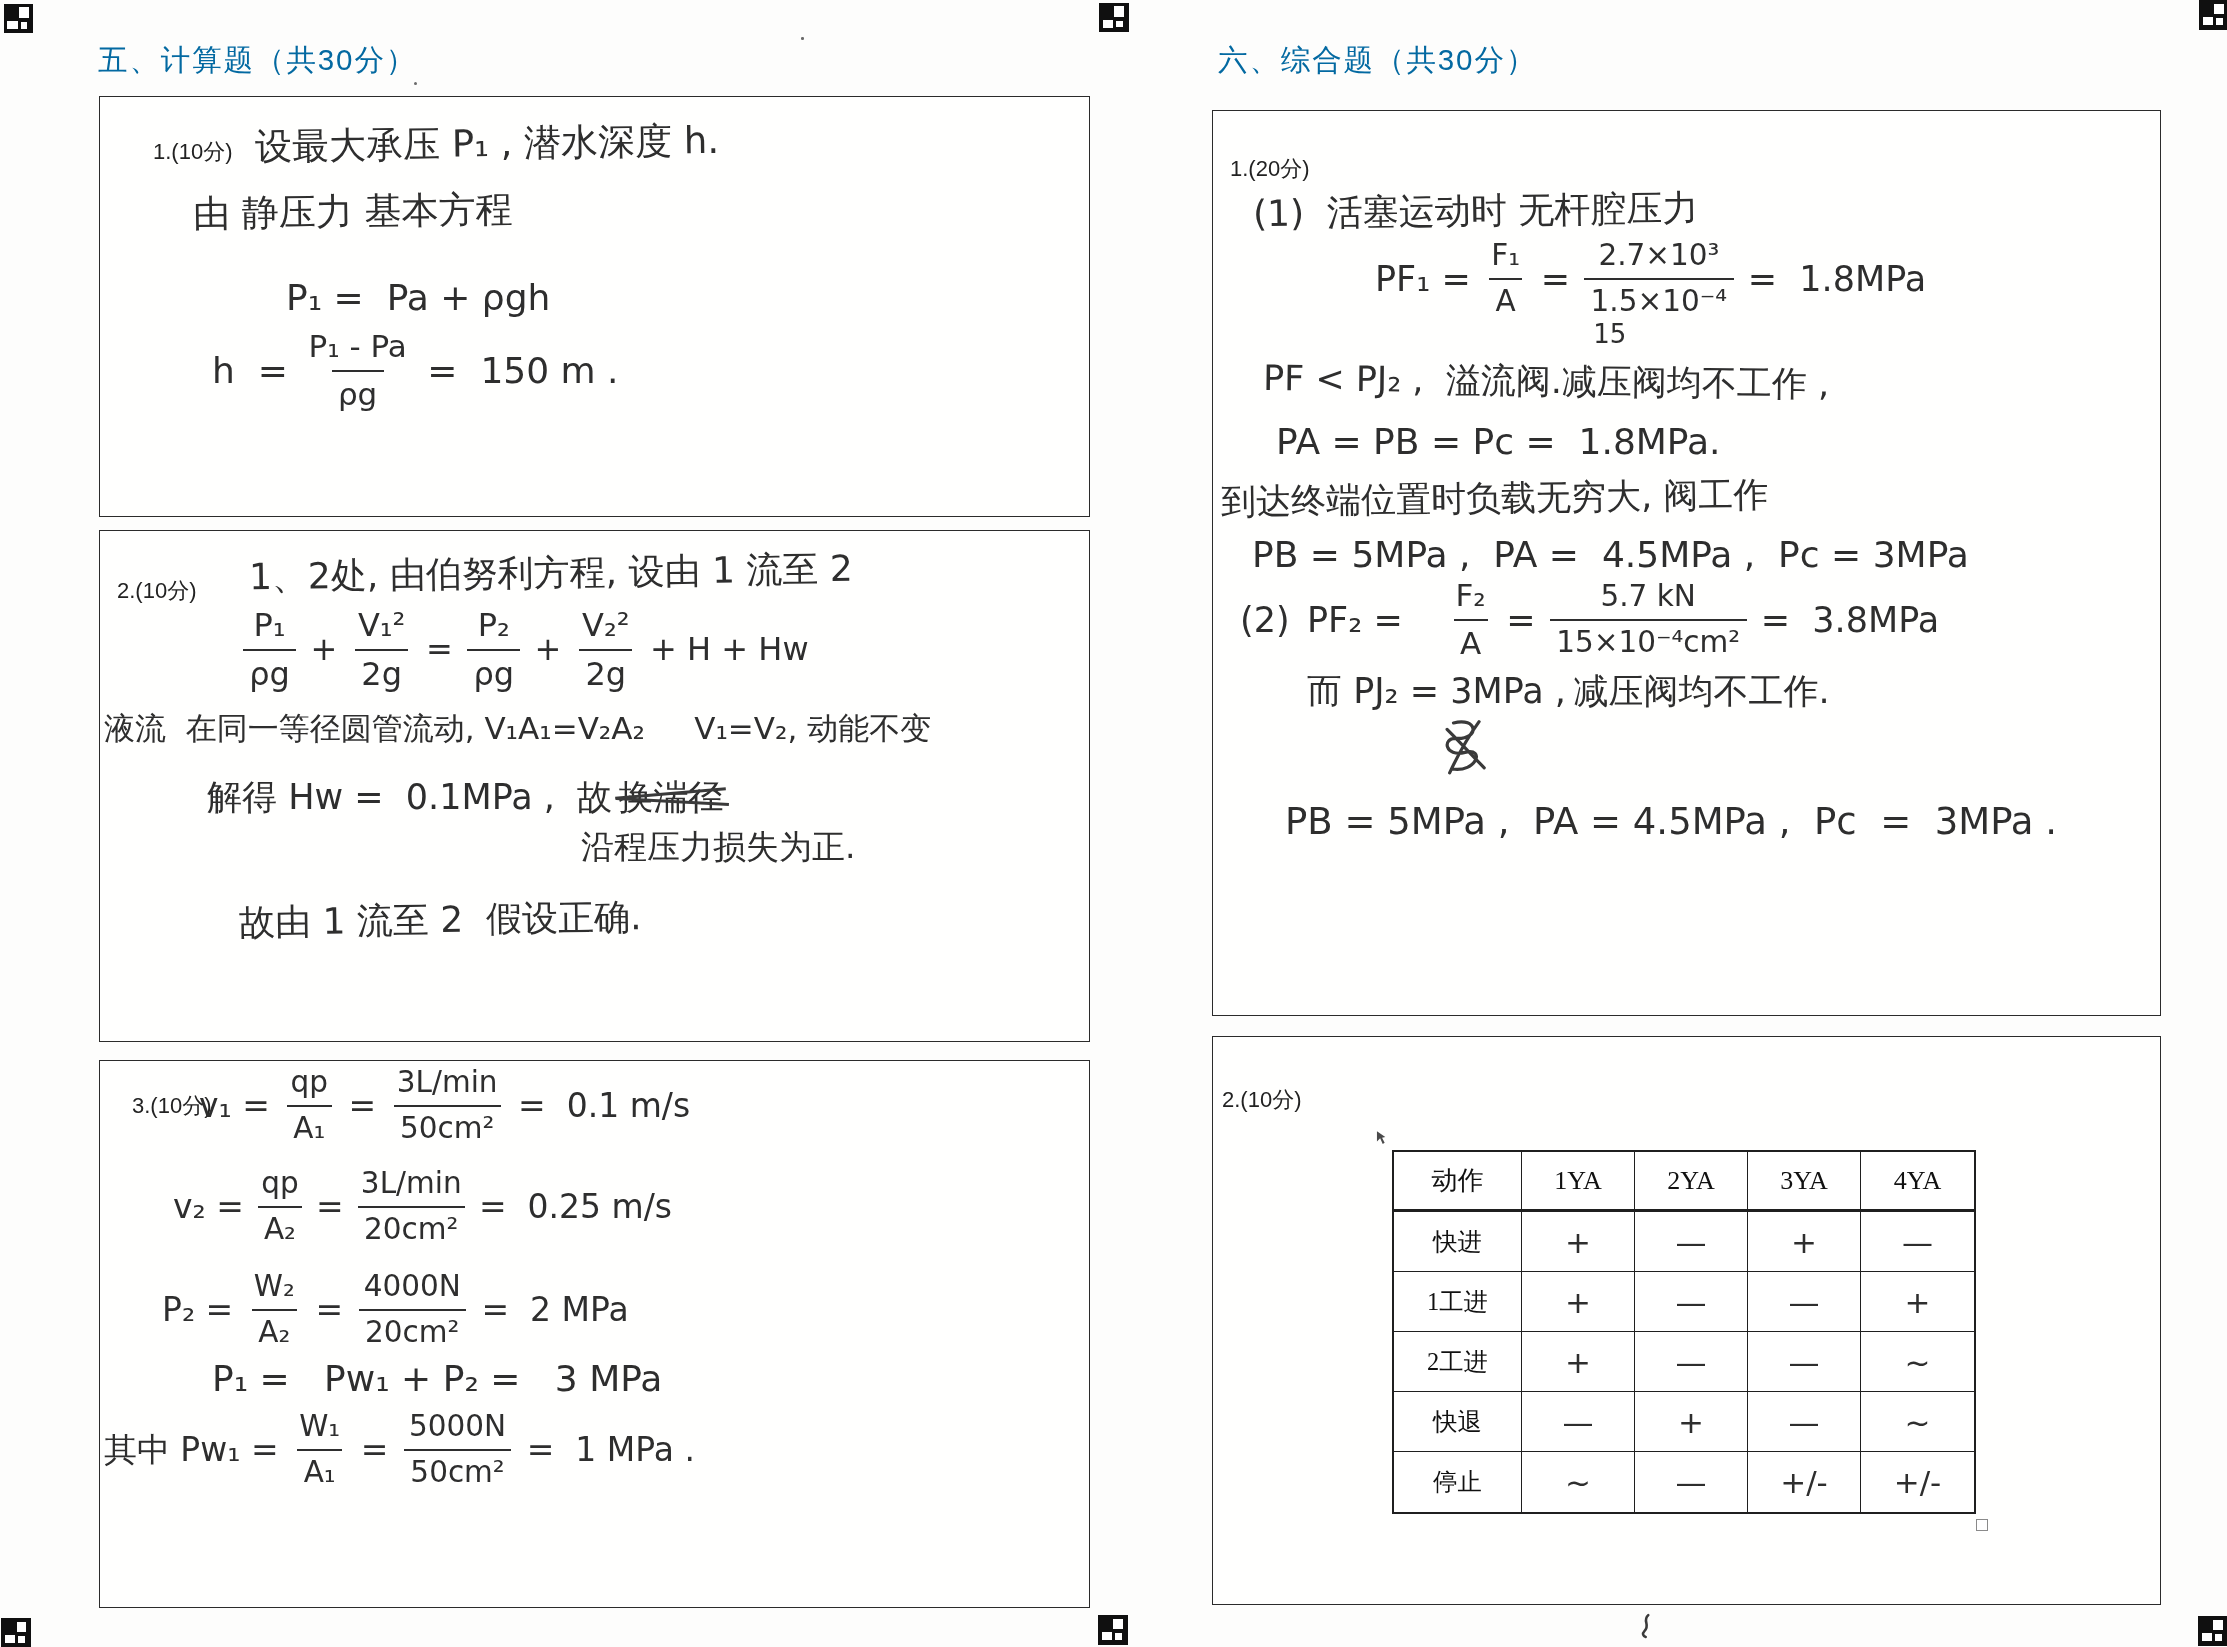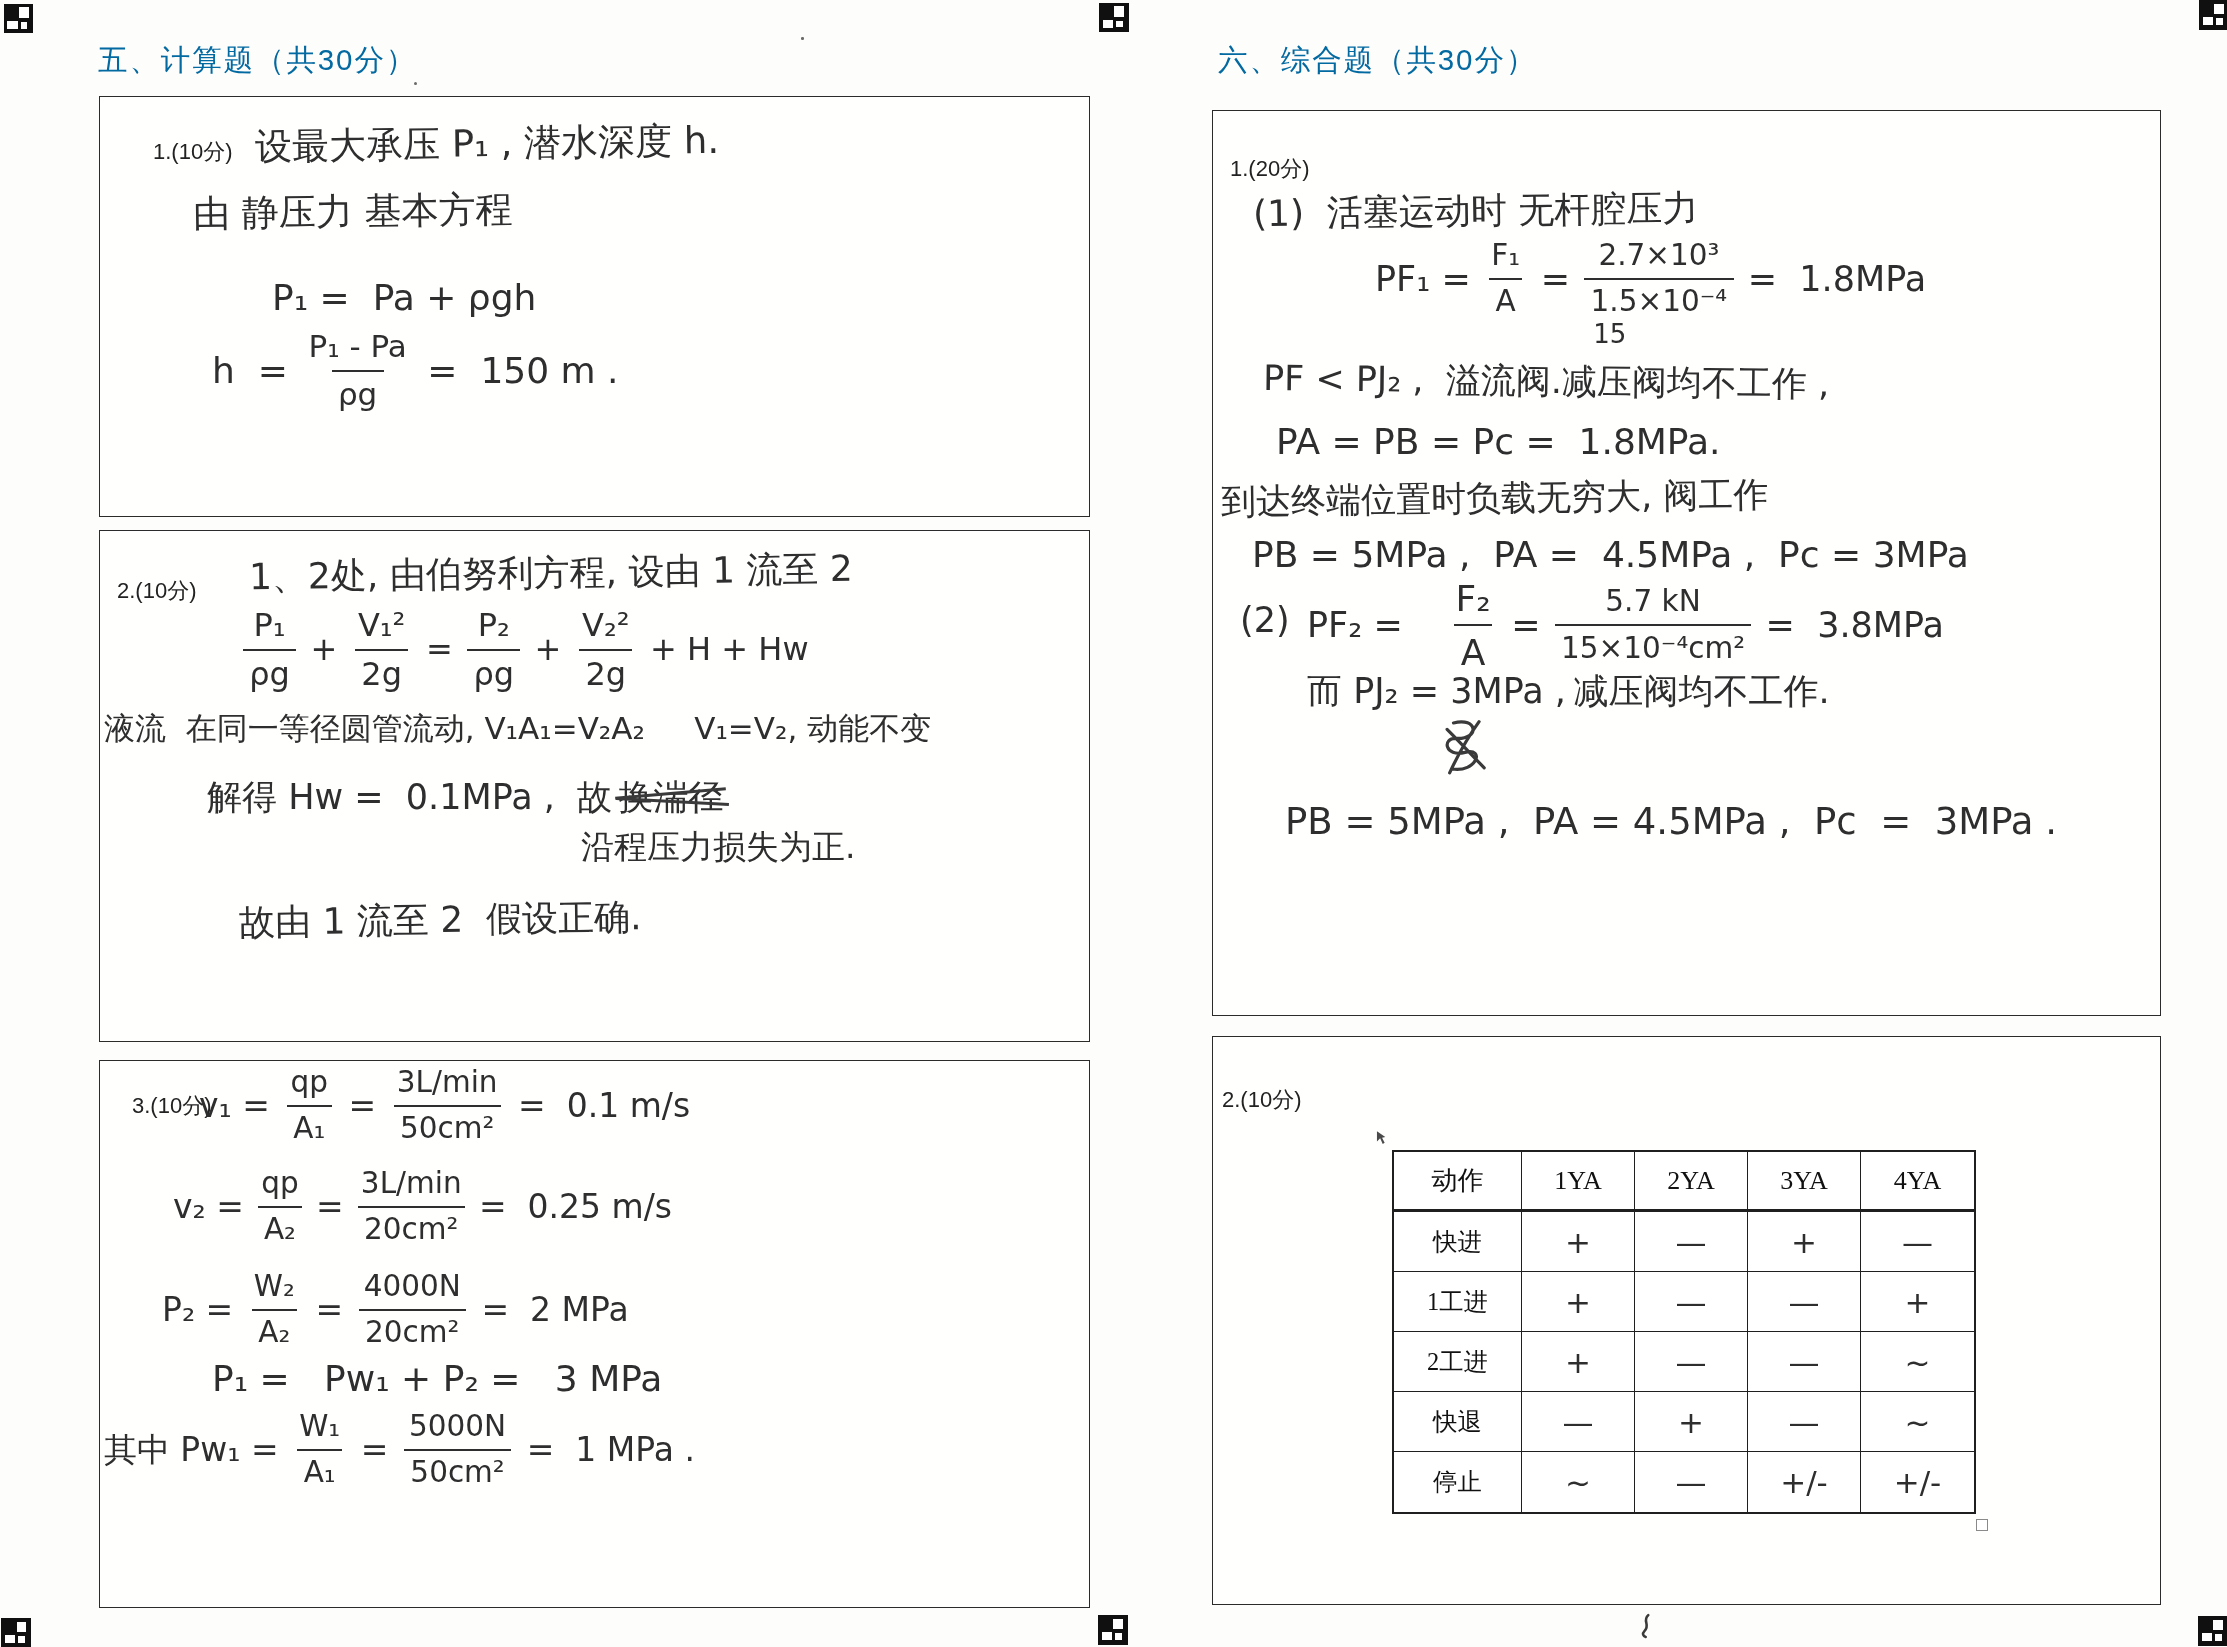--- a/index.html
+++ b/index.html
@@ -107,21 +107,21 @@
 <div class="speck" style="left:801px;top:37px;width:2.6px;height:2.6px;"></div>
 <div class="speck" style="left:1963px;top:261px;width:3.2px;height:3.2px;"></div>
 <div class="speck" style="left:146px;top:1155px;width:2.6px;height:2.6px;"></div>
 
 <div class="abs sec-header" style="left:98px;top:41px;">五、计算题（共30分）</div>
 
 <div class="abox" style="left:99px;top:96px;width:989px;height:419px;"></div>
 <div class="abs qlabel" style="left:153px;top:137px;">1.(10分)</div>
 <div class="abs hw r-1" style="left:255px;top:123px;font-size:37px;">设最大承压 P₁ , 潜水深度 h.</div>
 <div class="abs hw r-1" style="left:193px;top:191px;font-size:37px;">由 静压力 基本方程</div>
-<div class="abs hw" style="left:272px;top:277px;font-size:36px;">P₁ =  Pa + ρgh</div>
+<div class="abs hw" style="left:286px;top:277px;font-size:36px;">P₁ =  Pa + ρgh</div>
 <div class="eqrow hw" style="left:212px;top:329px;font-size:36px;">
   <span>h  =</span>
   <span class="frac" style="font-size:31px;">
     <span class="num">P₁ - Pa</span>
     <span class="den">ρg</span>
   </span>
   <span>=  150 m .</span>
 </div>
 
 <div class="abox" style="left:99px;top:530px;width:989px;height:510px;"></div>
@@ -233,21 +233,21 @@
   </span>
   <span>=  1.8MPa</span>
 </div>
 <div class="abs hw r0" style="left:1263px;top:361px;font-size:35px;">PF &lt; PJ₂ ,  溢流阀.减压阀均不工作 ,</div>
 <div class="abs hw" style="left:1276px;top:421px;font-size:36px;">PA = PB = Pc =  1.8MPa.</div>
 <div class="abs hw r-1" style="left:1221px;top:478px;font-size:35px;">到达终端位置时负载无穷大, 阀工作</div>
 <div class="abs hw" style="left:1252px;top:534px;font-size:36px;">PB = 5MPa ,  PA =  4.5MPa ,  Pc = 3MPa</div>
 <div class="abs hw" style="left:1240px;top:600px;font-size:35px;">(2)</div>
 <div class="eqrow hw" style="left:1307px;top:578px;font-size:35px;">
   <span>PF₂ =</span>
-  <span class="frac" style="font-size:36px;margin-left:36px;">
+  <span class="frac" style="font-size:31px;margin-left:36px;">
     <span class="num">F₂</span>
     <span class="den">A</span>
   </span>
   <span>=</span>
   <span class="frac" style="font-size:29.5px;">
     <span class="num">5.7 kN</span>
     <span class="den">15×10⁻⁴cm²</span>
   </span>
   <span>=  3.8MPa</span>
 </div>

